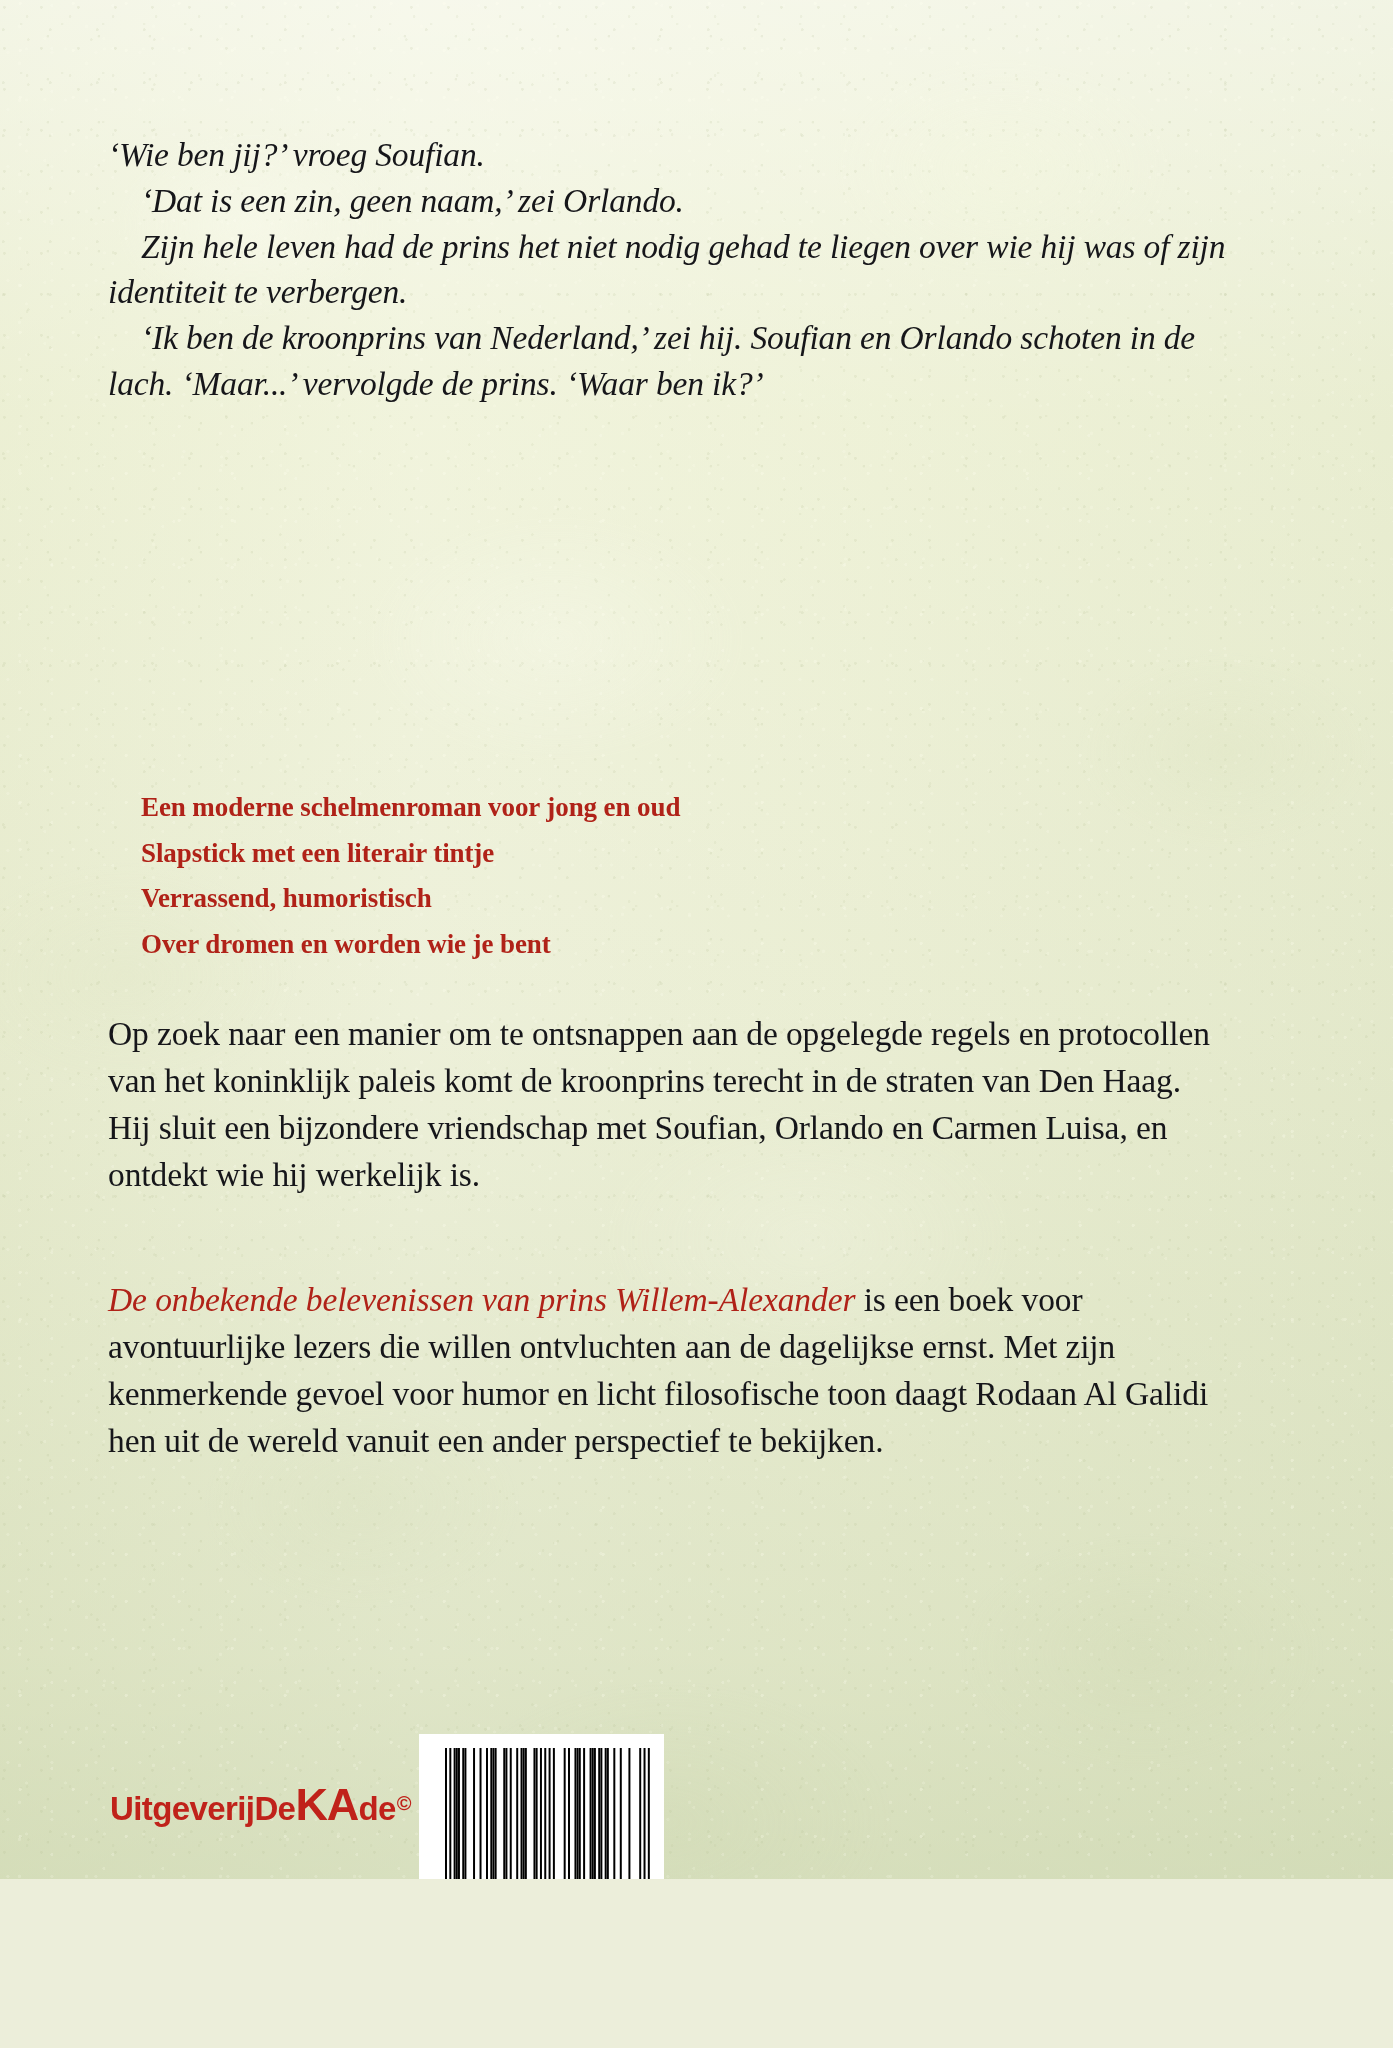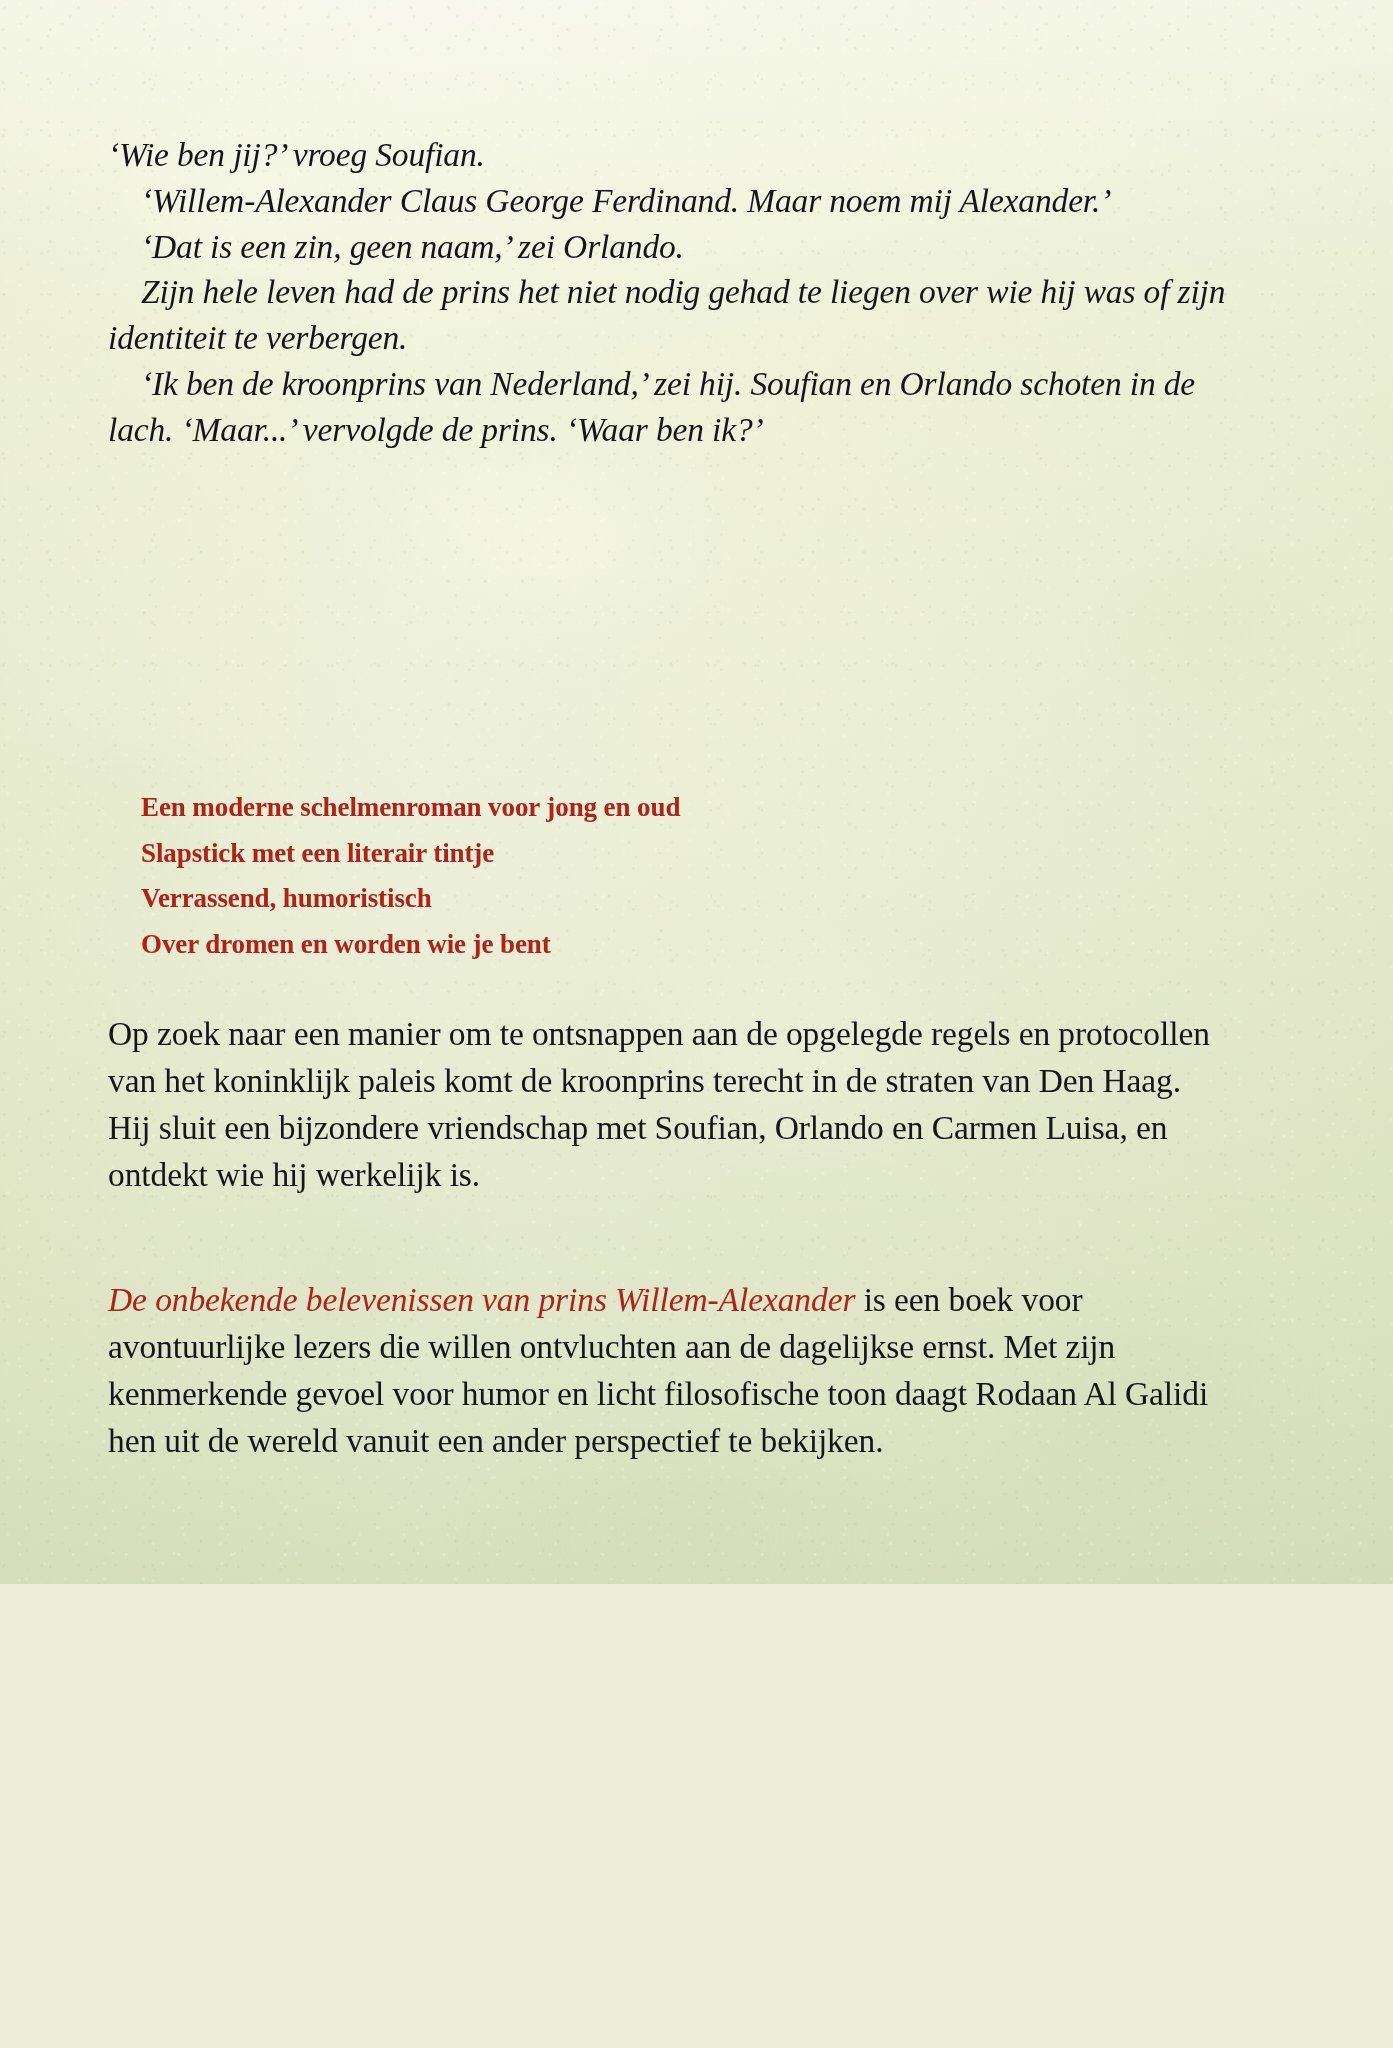--- a/index.html
+++ b/index.html
@@ -13,21 +13,21 @@
     height: 2048px;
     overflow: hidden;
     font-family: "Liberation Serif", "DejaVu Serif", serif;
     background: #eceeda;
   }
 
   
   .cover {
     position: relative;
     width: 1393px;
-    height: 1584px;
+    height: 1879px;
     box-sizing: border-box;
     background:
       linear-gradient(to bottom,
         rgba(255,255,250,0.55) 0%,
         rgba(250,252,226,0.30) 22%,
         rgba(236,240,206,0.10) 55%,
         rgba(206,216,176,0.42) 88%,
         rgba(198,210,168,0.55) 100%),
       linear-gradient(to right,
         rgba(225,230,196,0.30) 0%,
@@ -210,21 +210,20 @@
 <body>
 
 <div class="cover">
   <div class="paper-grain"></div>
   <div class="paper-mottle"></div>
 
   <div class="content">
 
     <div class="excerpt">
       <p>‘Wie ben jij?’ vroeg Soufian.</p>
-      <p class="indent">‘Willem-Alexander Claus George Ferdinand. Maar noem mij Alexander.’</p>
       <p class="indent">‘Dat is een zin, geen naam,’ zei Orlando.</p>
       <p class="indent">Zijn hele leven had de prins het niet nodig gehad te liegen over wie hij was of zijn identiteit te verbergen.</p>
       <p class="indent">‘Ik ben de kroonprins van Nederland,’ zei hij. Soufian en Orlando schoten in de lach. ‘Maar...’ vervolgde de prins. ‘Waar ben ik?’</p>
     </div>
 
     <div class="taglines">
       <div>Een moderne schelmenroman voor jong en oud</div>
       <div>Slapstick met een literair tintje</div>
       <div>Verrassend, humoristisch</div>
       <div>Over dromen en worden wie je bent</div>

